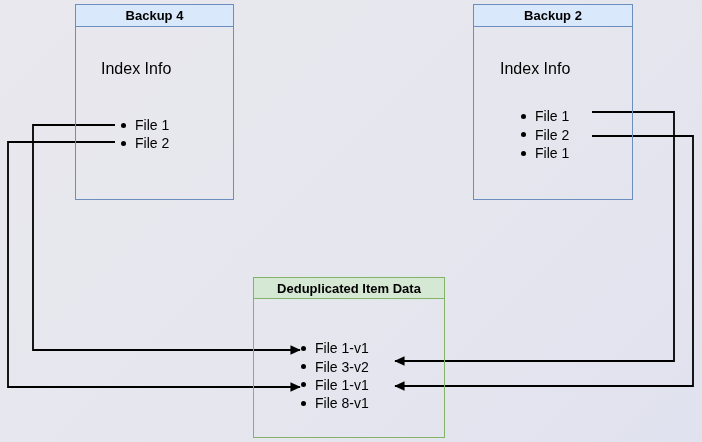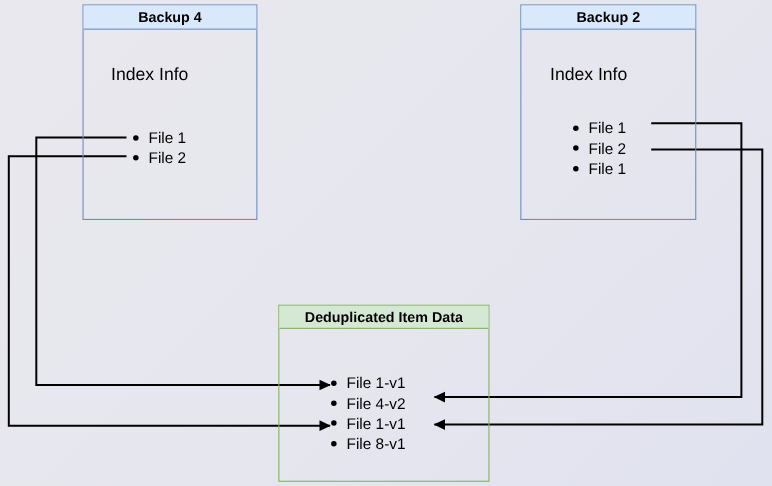--- a/index.html
+++ b/index.html
@@ -123,21 +123,21 @@
   <div class="box green" id="dedup">
     <div class="box-header">Deduplicated Item Data</div>
   </div>
   <ul class="items" id="dd-items">
       <li>
         <span class="dot"></span>
         <span class="lbl">File 1-v1</span>
       </li>
       <li>
         <span class="dot"></span>
-        <span class="lbl">File 4-v2</span>
+        <span class="lbl">File 3-v2</span>
       </li>
       <li>
         <span class="dot"></span>
         <span class="lbl">File 1-v1</span>
       </li>
       <li>
         <span class="dot"></span>
         <span class="lbl">File 8-v1</span>
       </li>
     </ul>

